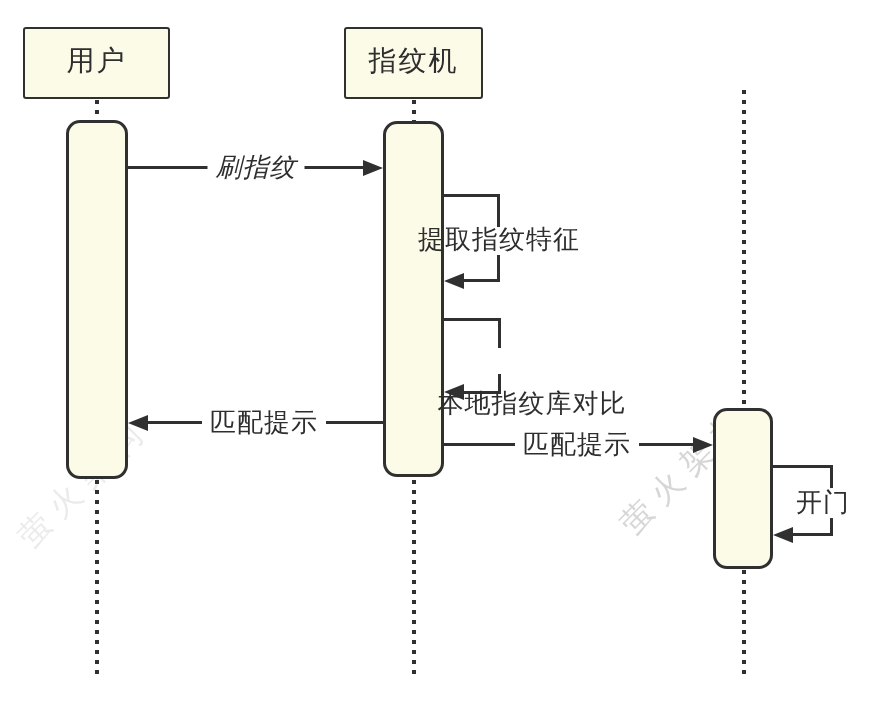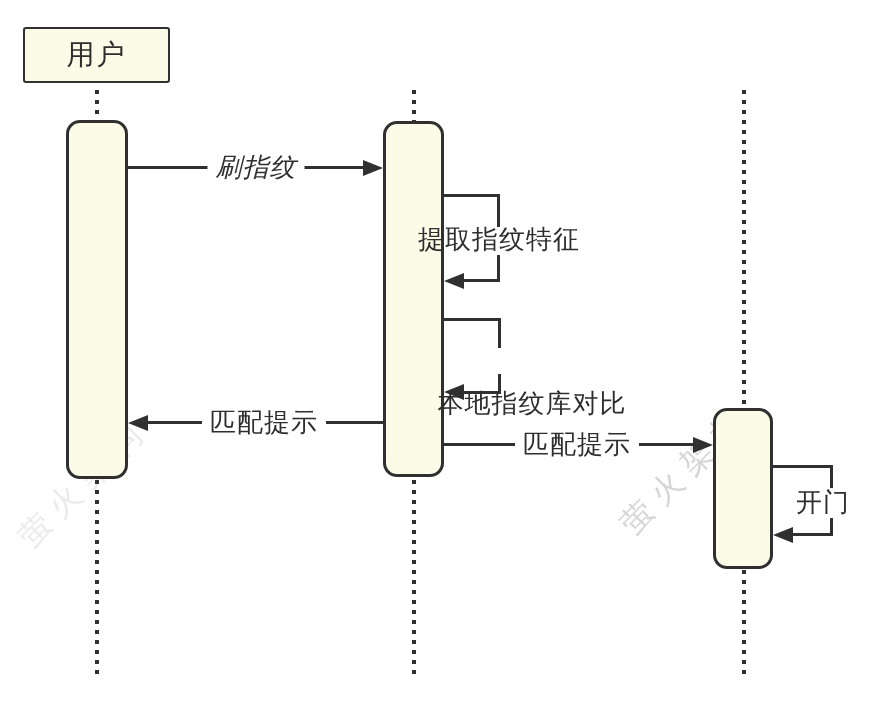--- a/index.html
+++ b/index.html
@@ -26,26 +26,27 @@
 
   
   .lifeline{
     position:absolute;width:4px;z-index:1;
     background:repeating-linear-gradient(to bottom,
       var(--stroke,#303030) 0 4px, transparent 4px 10px);
   }
 
   
   .actor-box{
-    position:absolute;box-sizing:border-box;height:56px;top:27px;
+    position:absolute;box-sizing:border-box;height:72px;top:27px;
     background:var(--node_fill,#fcfbe8);
     border:2.5px solid var(--stroke,#303030);
     border-radius:3px;
     display:flex;align-items:center;justify-content:center;
     z-index:2;
+    font-family:Liberation Mono, monospace;
   }
   .actor-box .actor-label{
     font-size:28px;letter-spacing:2px;color:var(--text,#2e2e2e);
     line-height:1;white-space:nowrap;
   }
 
   
   .activation{
     position:absolute;box-sizing:border-box;
     background:var(--node_fill,#fcfbe8);
@@ -82,20 +83,23 @@
 
   <div class="layer">
     <div class="lifeline" style="left:95px;top:90px;height:588px;"></div>
     <div class="lifeline" style="left:412px;top:90px;height:588px;"></div>
     <div class="lifeline" style="left:742px;top:90px;height:588px;"></div>
   </div>
 
   <div class="layer">
     <div class="actor-box" style="left:23px;width:147px;">
       <span class="actor-label">用户</span>
+    </div>
+    <div class="actor-box" style="left:344px;width:139px;">
+      <span class="actor-label">指纹机</span>
     </div>
   </div>
 
   <div class="layer">
     <div class="activation" style="left:66px;top:120px;width:62px;height:359px;"></div>
     <div class="activation" style="left:383px;top:121px;width:61px;height:356px;"></div>
     <div class="activation" style="left:713px;top:408px;width:60px;height:161px;"></div>
   </div>
 
   <div class="layer msg-layer">

